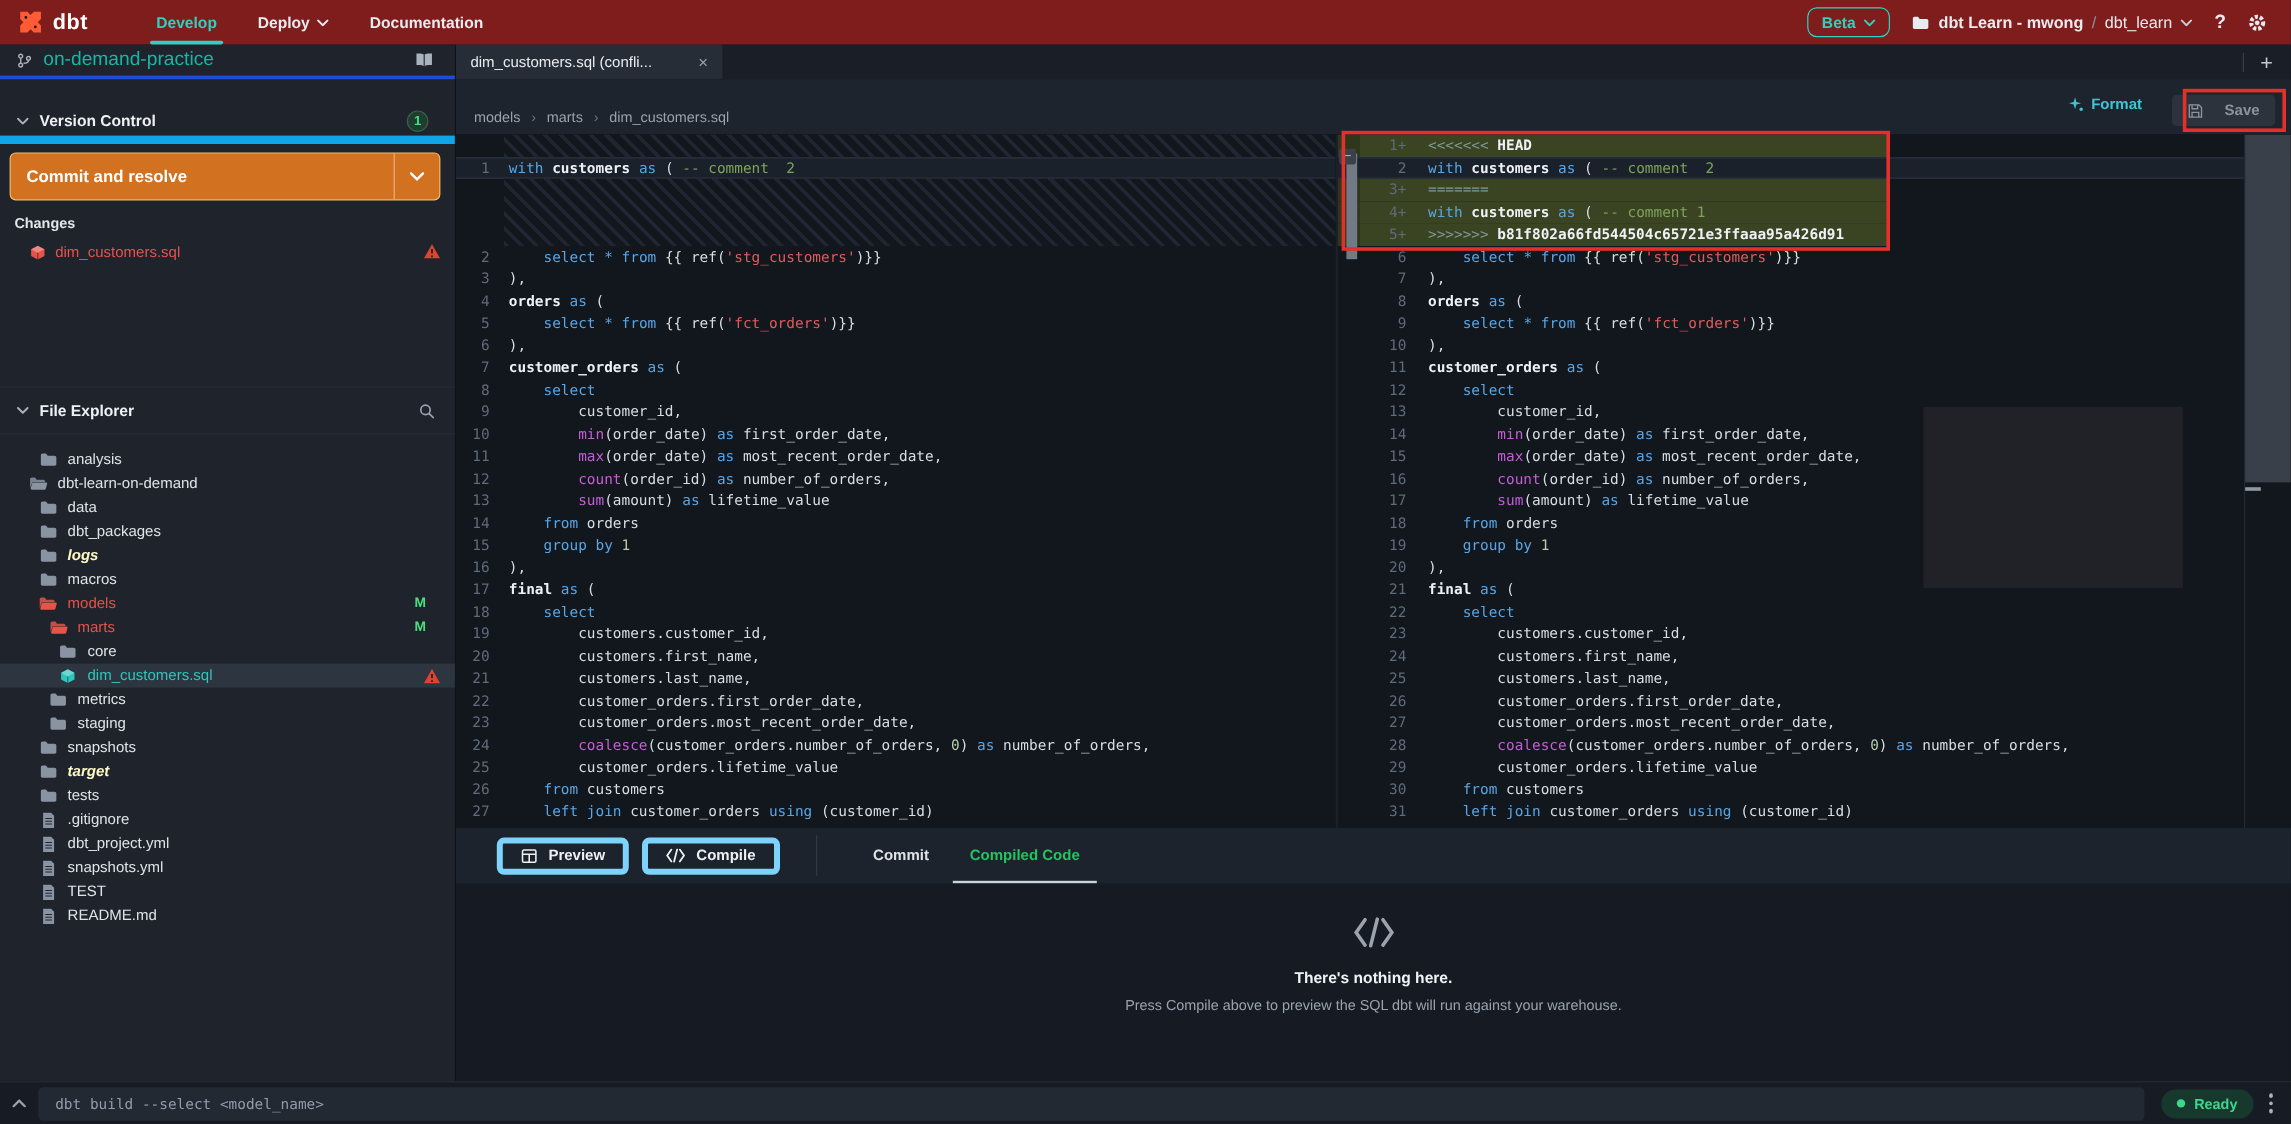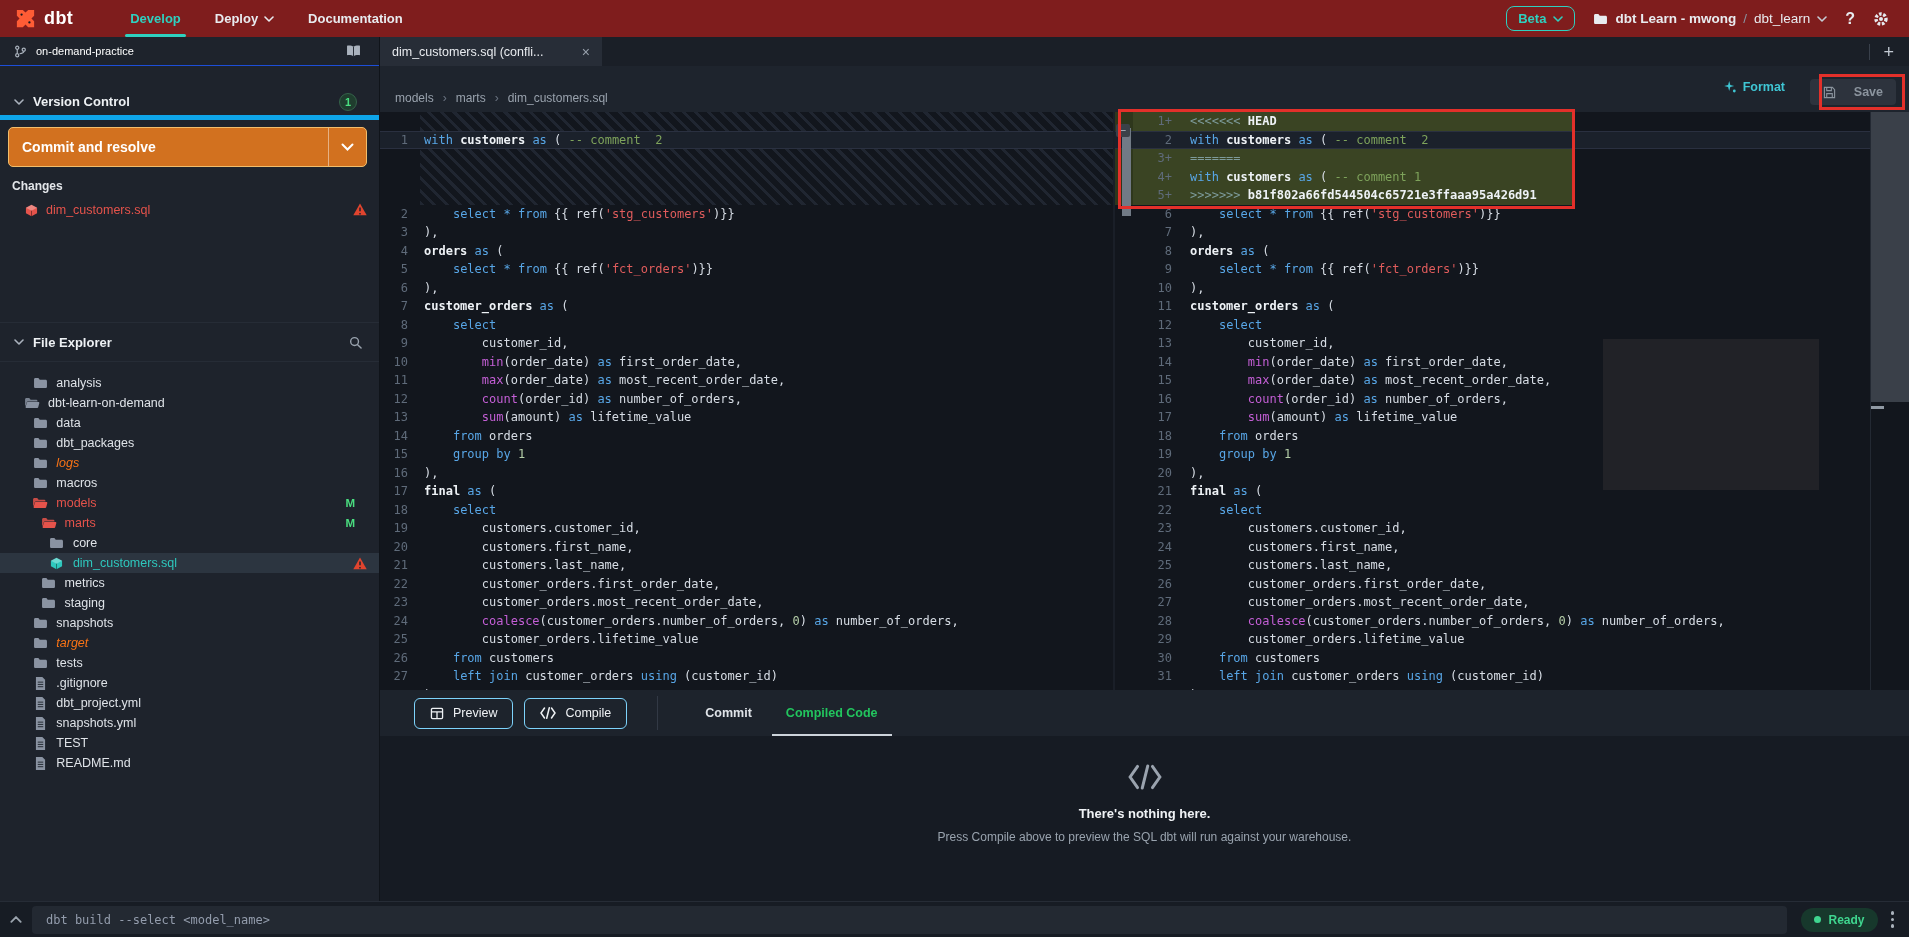--- a/index.html
+++ b/index.html
@@ -22,24 +22,24 @@
     border-radius:8px; padding:4px 11px; font-size:13px; font-weight:700; cursor:pointer; }
   .proj { display:flex; align-items:center; gap:7px; color:#e8ebef; font-size:13.5px; cursor:pointer; }
   .proj .acct { font-weight:700; } .proj .slash { color:#8a93a0; } 
   .help-q { color:#e8ebef; font-weight:800; font-size:16px; cursor:pointer; }
   .icon { display:inline-flex; align-items:center; justify-content:center; }
 
   
   #sidebar { position:absolute; left:0; top:37px; width:380px; height:864px; background:#1e232c;
     border-right:1px solid #10141a; }
   #branchbar { height:29px; display:flex; align-items:center; padding:0 14px; gap:9px;
-    border-bottom:1px solid #1d4ed8; color:#ffffff; font-size:11px; position:relative; }
+    border-bottom:3px solid #1d4ed8; color:#14b8a6; font-size:16px; position:relative; }
   #branch-book { position:absolute; right:18px; color:#aab2bd; }
   .vc-header { margin-top:22px; height:32px; display:flex; align-items:center; gap:9px;
-    padding:0 14px; border-bottom:5px solid #0ea5e9; position:relative; }
+    padding:0 14px; border-bottom:7px solid #0ea5e9; position:relative; }
   .section-title { color:#eef1f4; font-size:13px; font-weight:700; }
   .vc-badge { position:absolute; right:22px; width:18px; height:18px; border-radius:50%;
     background:#1f3d2e; border:1px solid #35624a; color:#4ade80; font-size:11px; font-weight:700;
     display:flex; align-items:center; justify-content:center; }
   #commit-btn { margin:7px 12px 0 8px; height:40px; display:flex; align-items:stretch;
     background:#d2711f; border:1px solid #f2bd6b; border-radius:5px; overflow:hidden; cursor:pointer; }
   #commit-btn .main { flex:1; display:flex; align-items:center; padding-left:13px;
     color:#fff; font-size:14px; font-weight:700; }
   #commit-btn .caret-part { width:38px; display:flex; align-items:center; justify-content:center;
     border-left:1px solid rgba(255,255,255,.45); color:#fff; }
@@ -51,21 +51,21 @@
 
   #fe-section { position:absolute; top:285px; left:0; right:0; }
   .fe-header { height:40px; display:flex; align-items:center; gap:9px; padding:0 14px;
     border-top:1px solid #262c36; border-bottom:1px solid #262c36; position:relative; }
   #fe-search { position:absolute; right:17px; color:#9aa3ae; cursor:pointer; }
   #tree { margin-top:11px; }
   .tree-row { height:20px; display:flex; align-items:center; gap:8px; font-size:12.5px;
     color:#dfe3e8; position:relative; cursor:pointer; }
   .tree-row .ticon { color:#8a93a2; display:inline-flex; width:16px; justify-content:center; }
   .tree-row.red, .tree-row.red .ticon { color:#e5534b; }
-  .tree-row.italic { color:#f97316; font-style:italic; }
+  .tree-row.italic { color:#fef9c3; font-style:italic;font-weight:bold; }
   .tree-row.selected { background:#2c3540; }
   .tree-row.selected .tlabel, .tree-row.selected .ticon { color:#2ec7bd; }
   .m-badge { position:absolute; right:24px; color:#4ade80; font-size:11.5px; font-weight:700; }
 
   
   #tabstrip { position:absolute; left:380px; top:37px; width:1529px; height:29px; background:#1a1f27;
     display:flex; align-items:stretch; }
   #file-tab { width:222px; background:#272d37; display:flex; align-items:center; gap:8px;
     padding:0 12px; color:#e8ebef; font-size:12.5px; cursor:pointer; }
   #file-tab .close { margin-left:auto; color:#98a1ac; font-size:14px; cursor:pointer; }
@@ -111,21 +111,21 @@
     border-left:1px solid #232933; }
   #vthumb { position:absolute; right:0; top:0; width:38px; height:290px; background:#3a4049; cursor:grab; }
   #vmark { position:absolute; right:25px; top:294px; width:13px; height:3px; background:#9099a3; }
   #conflict-red-box { position:absolute; left:1118px; top:109px; width:457px; height:100px;
     border:3px solid #e3302a; z-index:9; pointer-events:none; }
 
   
   #bottom-panel { position:absolute; left:380px; top:690px; width:1529px; height:211px; background:#161b23; }
   #panel-strip { height:46px; background:#1d232c; display:flex; align-items:center; padding-left:34px; }
   .panel-btn { display:flex; align-items:center; gap:9px; height:31px; padding:0 15px;
-    border:1px solid #7dd3fc; border-radius:6px; color:#eef1f4; font-size:12.5px; font-weight:400;
+    border:5px solid #7dd3fc; border-radius:6px; color:#eef1f4; font-size:12.5px; font-weight:700;
     background:transparent; cursor:pointer; }
   .panel-btn + .panel-btn { margin-left:11px; }
   .strip-divider { width:1px; height:34px; background:#323945; margin:0 30px; }
   .ptab { position:relative; margin:0 17px; height:46px; display:flex; align-items:center;
     color:#dfe3e8; font-size:12.5px; font-weight:600; cursor:pointer; }
   .ptab.active { color:#22c55e; font-weight:700; }
   .ptab.active::after { content:""; position:absolute; left:-14px; right:-14px; bottom:0;
     height:2px; background:#ccd3da; }
   #empty-state { position:absolute; left:0; right:0; top:74px; text-align:center; }
   #empty-icon { color:#9aa3ae; }

